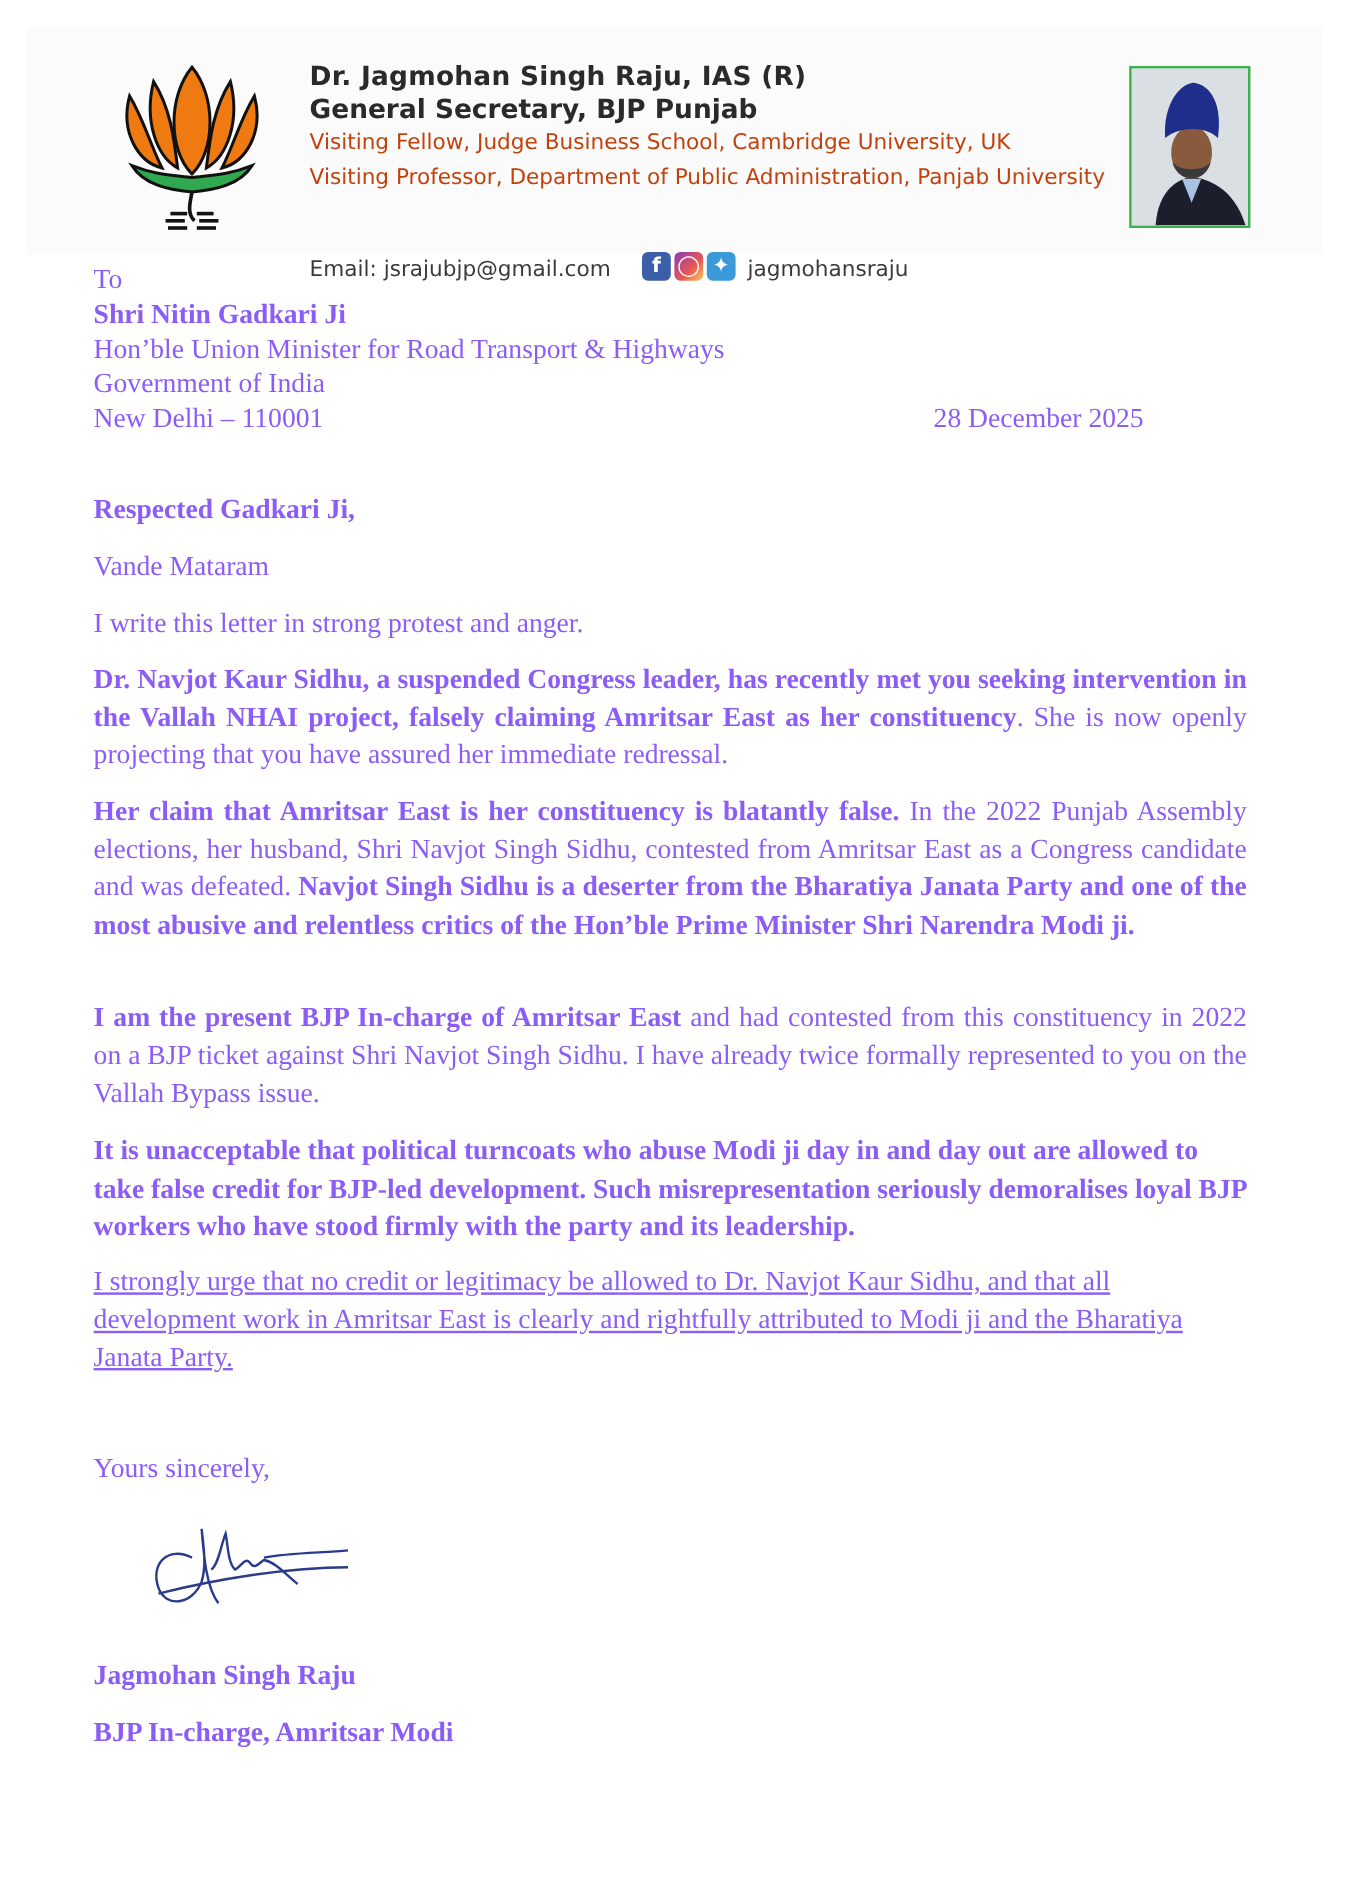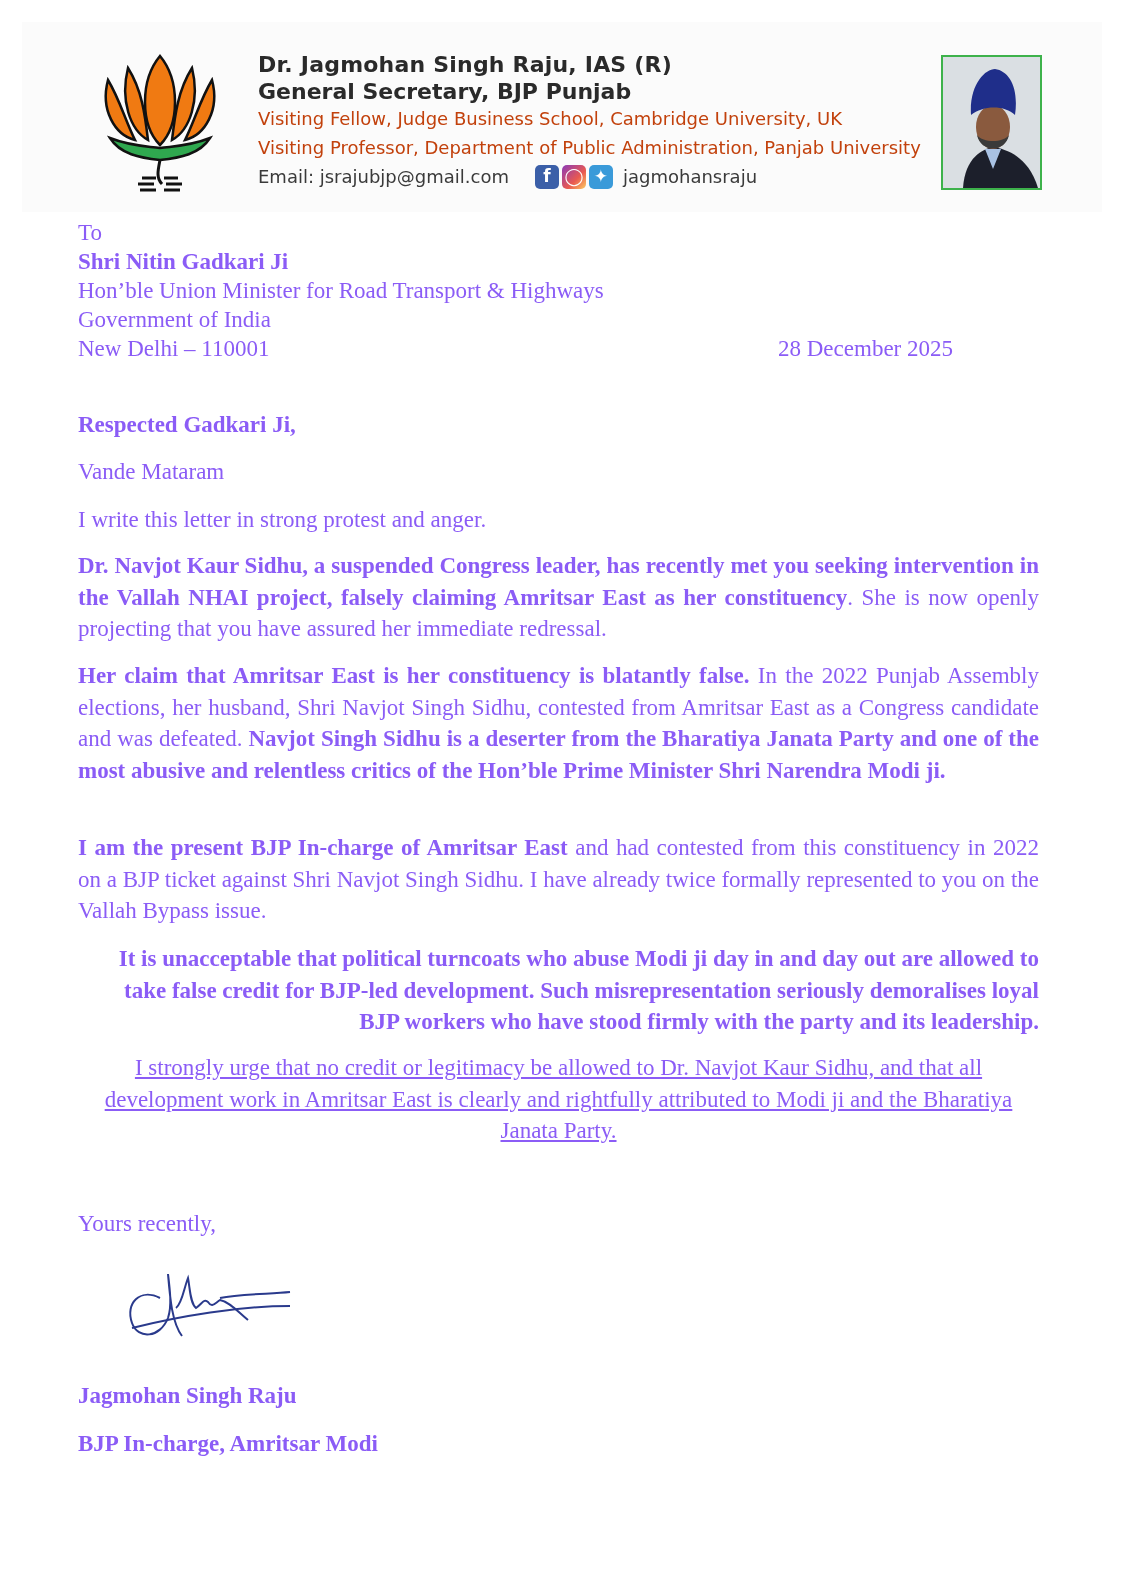--- a/index.html
+++ b/index.html
@@ -9,34 +9,34 @@
   }
   .letterhead {
     position: absolute; left: 22px; top: 22px; width: 1080px; height: 190px;
     background: #fbfbfb;
   }
   .logo { position: absolute; left: 90px; top: 50px; width: 140px; height: 145px; }
   .lh-text { position: absolute; left: 258px; top: 50px; font-family: "DejaVu Sans", sans-serif; color: #2a2a2a; }
   .lh-name { font-size: 22px; font-weight: bold; line-height: 30px; letter-spacing: 0.2px; }
   .lh-role { font-size: 22px; font-weight: bold; line-height: 24px; }
   .lh-line { font-size: 18px; line-height: 29px; color: #c2410c; }
-  .lh-contact { font-size: 18px; line-height: 29px; color: #3a3a3a; display: flex; align-items: center; }
+  .lh-contact { font-size: 18px; line-height: 29px; color: #3a3a3a; display: flex; align-items: flex-start; margin-top: 48px; }
   .social { display: inline-flex; gap: 3px; margin-left: 26px; margin-right: 10px; }
   .soc { width: 24px; height: 24px; border-radius: 5px; display: inline-flex; align-items: center; justify-content: center; color: #fff; font-weight: bold; font-size: 17px; font-family: "DejaVu Sans", sans-serif; }
   .fb { background: #3b5fa8; }
   .ig { background: linear-gradient(135deg, #8a3ab9, #e95950 60%, #fccc63); }
   .tw { background: #3a9ad9; }
   .photo { position: absolute; left: 941px; top: 55px; width: 97px; height: 131px; border: 2px solid #3db24b; background: #dfe3e6; overflow: hidden; }
   .letter { font-family: "Liberation Serif", serif; font-size: 23px; color: #8b5cf6; }
   .abs { position: absolute; }
   .addr { left: 78px; top: 218px; line-height: 29px; }
   .date { left: 778px; top: 334px; line-height: 29px; }
   .para { position: absolute; left: 78px; width: 961px; line-height: 31.5px; text-align: justify; }
   .b { font-weight: bold; }
-  .u { text-decoration: underline; text-align: center; }
+  .u { text-decoration: underline; text-align: left; }
   .sig-svg { position: absolute; left: 120px; top: 1268px; width: 180px; height: 80px; }
 </style>
 </head>
 <body>
 
 <div class="letterhead"></div>
 
 <svg class="logo" viewBox="0 0 140 145">
   <g stroke="#111" stroke-width="2.5">
     <path d="M18 30 C10 60 25 85 45 90 C35 70 30 50 18 30Z" fill="#f07a12"></path>
@@ -102,25 +102,25 @@
 </div>
 
 <div class="letter para" style="top:660px">
   <span class="b">Her claim that Amritsar East is her constituency is blatantly false.</span><span> In the 2022 Punjab Assembly elections, her husband, Shri Navjot Singh Sidhu, contested from Amritsar East as a Congress candidate and was defeated. </span><span class="b">Navjot Singh Sidhu is a deserter from the Bharatiya Janata Party and one of the most abusive and relentless critics of the Hon’ble Prime Minister Shri Narendra Modi ji.</span>
 </div>
 
 <div class="letter para" style="top:832px">
   <span class="b">I am the present BJP In-charge of Amritsar East</span><span> and had contested from this constituency in 2022 on a BJP ticket against Shri Navjot Singh Sidhu. I have already twice formally represented to you on the Vallah Bypass issue.</span>
 </div>
 
-<div class="letter para b" style="top:943px; text-align:right">It is unacceptable that political turncoats who abuse Modi ji day in and day out are allowed to take false credit for BJP-led development. Such misrepresentation seriously demoralises loyal BJP workers who have stood firmly with the party and its leadership.</div>
+<div class="letter para b" style="top:943px; text-align:left">It is unacceptable that political turncoats who abuse Modi ji day in and day out are allowed to take false credit for BJP-led development. Such misrepresentation seriously demoralises loyal BJP workers who have stood firmly with the party and its leadership.</div>
 
 <div class="letter para u" style="top:1052px">I strongly urge that no credit or legitimacy be allowed to Dr. Navjot Kaur Sidhu, and that all development work in Amritsar East is clearly and rightfully attributed to Modi ji and the Bharatiya Janata Party.</div>
 
-<div class="letter para" style="top:1208px">Yours recently,</div>
+<div class="letter para" style="top:1208px">Yours sincerely,</div>
 
 <svg class="sig-svg" viewBox="0 0 180 80">
   <g fill="none" stroke="#2a3a8c" stroke-width="2">
     <path d="M40 30 C20 20 5 35 12 55 C18 72 40 70 48 50 C52 38 50 22 48 6 C50 30 52 55 62 68"></path>
     <path d="M12 60 C60 48 120 38 170 38"></path>
     <path d="M56 40 C62 36 64 20 68 10 C70 20 70 35 76 40 C82 36 84 30 88 34 C92 40 94 36 100 32 C110 34 118 44 128 52"></path>
     <path d="M100 30 C120 26 150 26 170 24"></path>
   </g>
 </svg>
 

